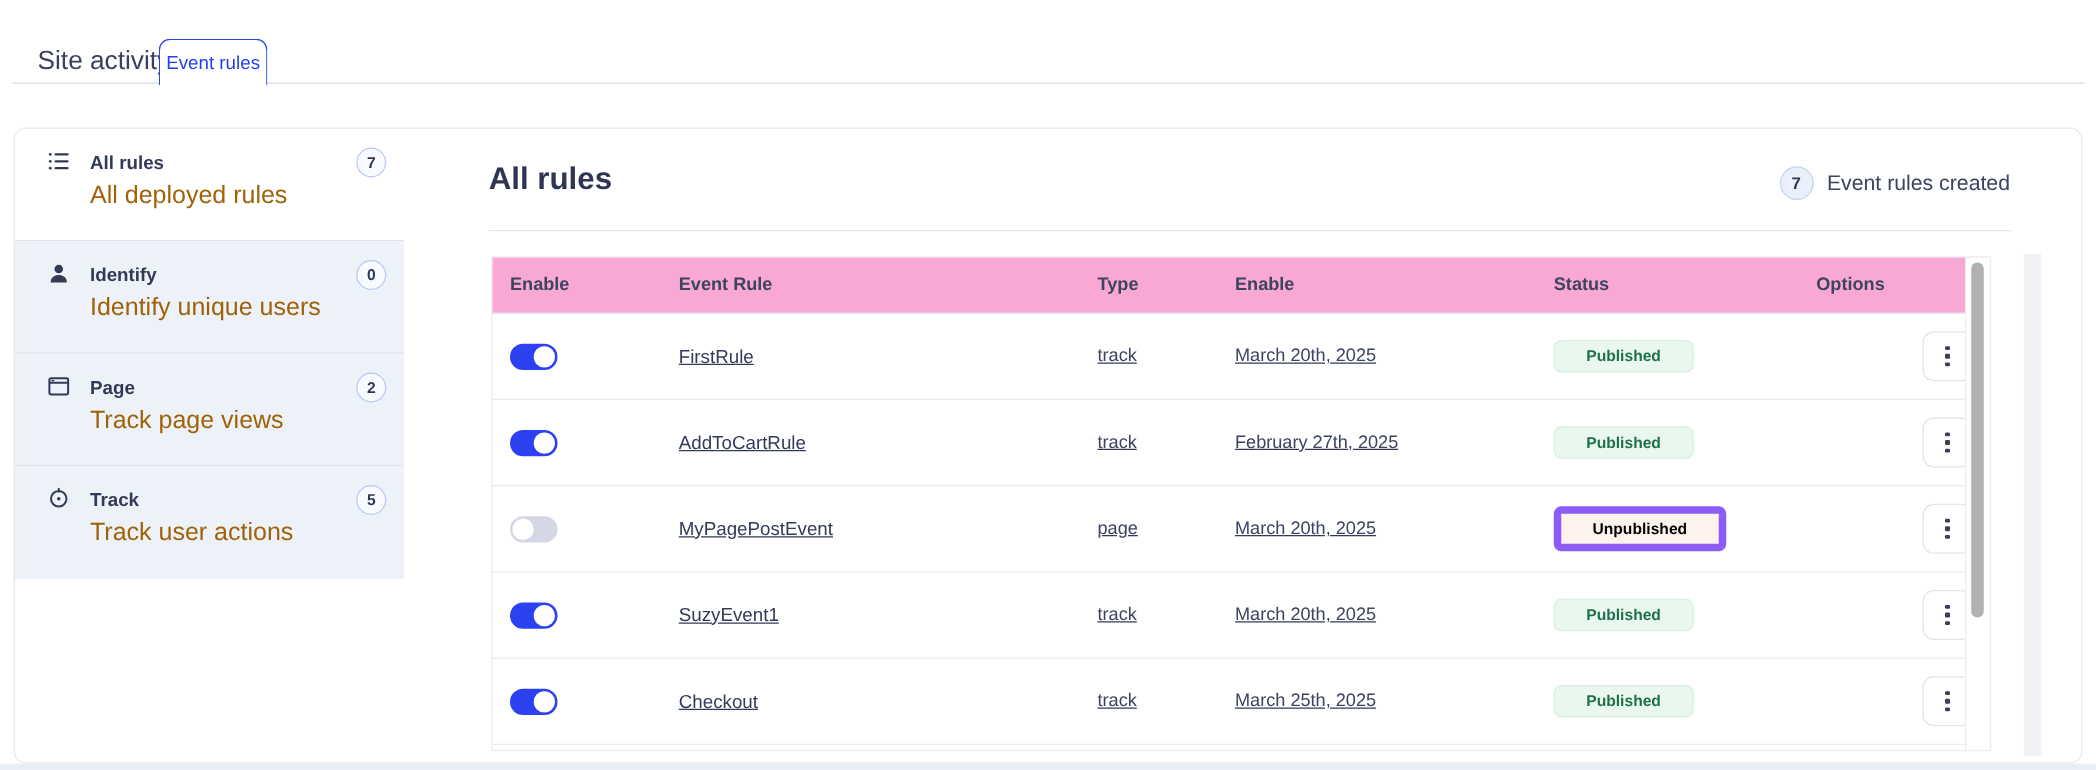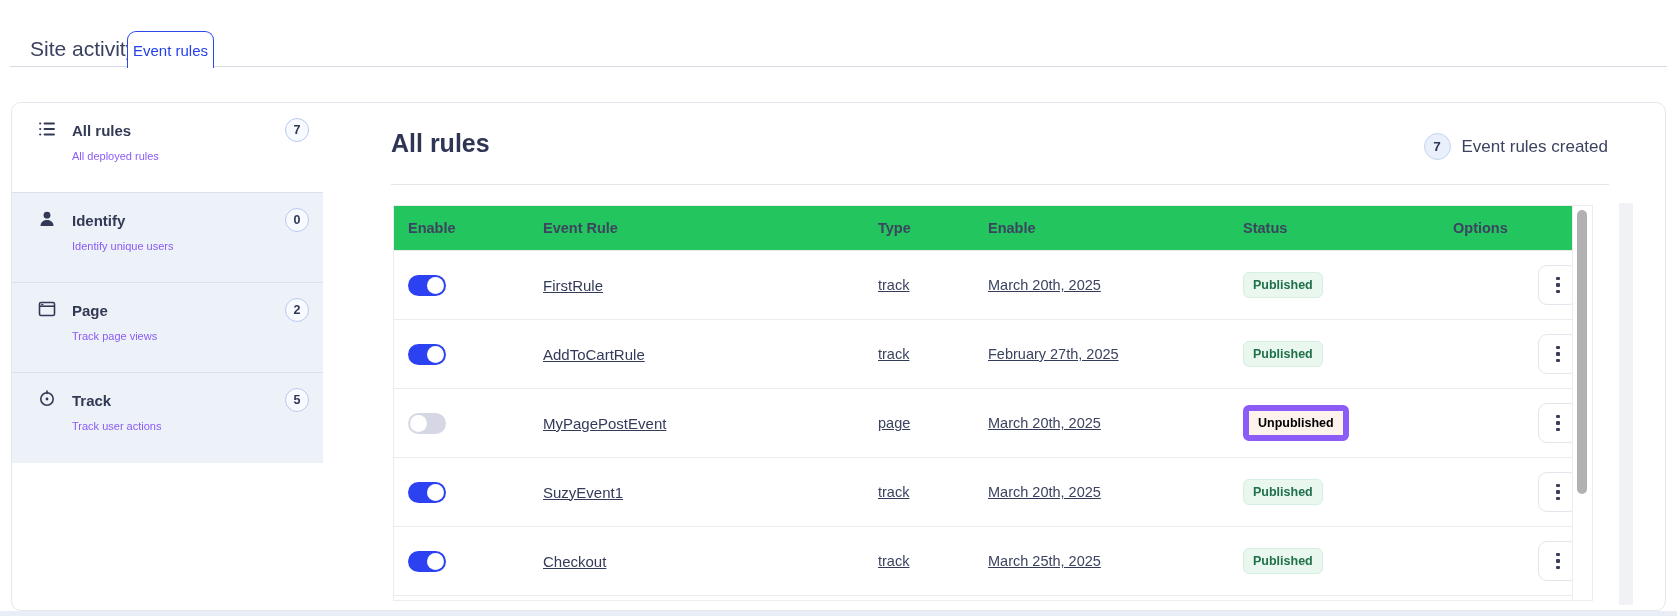--- a/index.html
+++ b/index.html
@@ -23,49 +23,49 @@
   .sidebar { position:absolute; left:0; top:0; width:311px; height:100%; }
   .side-item { height:90px; padding:15px 14px 0 26px; display:grid; grid-template-columns:34px 1fr auto;
     grid-template-rows:24px 24px; align-items:center; border-bottom:1px solid #dde2ea; background:#edf1f8; cursor:pointer; }
   .side-item.selected { background:#ffffff; }
   .side-item:nth-child(4) { border-bottom:none; }
   .side-icon { grid-row:1; grid-column:1; width:20px; height:20px; color:#333a56; }
   .side-icon svg { width:18px; height:18px; display:block; }
   .side-title { grid-row:1; grid-column:2; font-size:15px; font-weight:700; color:#333a56; }
   .side-count { grid-row:1; grid-column:3; width:24px; height:24px; border:1px solid #b9c9f1; background:#f7fafe;
     border-radius:50%; display:flex; align-items:center; justify-content:center; font-size:12.5px; font-weight:700; color:#2f3757; }
-  .side-sub { grid-row:2; grid-column:2; font-size:11px; color:#8b5cf6; margin-top:4px; }
+  .side-sub { grid-row:2; grid-column:2; font-size:20px; color:#a16207; margin-top:4px; }
 
   
   .content { position:absolute; left:311px; top:0; width:1344px; height:100%; }
   .page-title { position:absolute; left:68px; top:26px; font-size:25px; font-weight:700; color:#2f3554; }
   .summary { position:absolute; right:59px; top:30px; display:flex; align-items:center; gap:11px; }
   .summary-circle { width:27px; height:27px; border-radius:50%; background:#e9f0fb; border:1px solid #c3d3f0;
     display:flex; align-items:center; justify-content:center; font-size:13.5px; font-weight:700; color:#2f3757; }
   .summary-label { font-size:17px; color:#3c4360; }
   .header-divider { position:absolute; left:68px; top:81px; width:1218px; height:1px; background:#e3e6eb; }
 
   
   .table-wrap { position:absolute; left:70px; top:102px; width:1200px; height:396px;
     border:1px solid #ebedf2; background:#ffffff; }
   .thead, .trow { display:grid; grid-template-columns:135px 335px 110px 255px 210px 1fr; padding-left:14px;
     align-items:center; }
-  .thead { height:45px; background:#22c55e; border-bottom:1px solid #e7e9ef; font-size:14.5px; font-weight:600; color:#3d445f; }
+  .thead { height:45px; background:#f9a8d4; border-bottom:1px solid #e7e9ef; font-size:14.5px; font-weight:600; color:#3d445f; }
   .trow { height:69px; border-bottom:1px solid #eaecf2;text-decoration:underline; }
   .cell-name { font-size:15px; color:#343b58; }
   .cell-dim { font-size:14.5px; color:#3c4360; }
 
   .toggle { width:38px; height:21px; border-radius:11px; position:relative; cursor:pointer; }
   .toggle[data-state="on"] { background:#2c42f2; }
   .toggle[data-state="off"] { background:#d5d8e4; }
   .toggle .knob { position:absolute; top:2px; width:17px; height:17px; border-radius:50%; background:#ffffff; }
   .toggle[data-state="on"] .knob { right:2px; }
   .toggle[data-state="off"] .knob { left:2px; }
 
-  .status-badge { display:inline-block; padding:5px 9px; border-radius:6px; font-size:12.5px; font-weight:700; }
+  .status-badge { display:inline-block; padding:5px 25px; border-radius:6px; font-size:12.5px; font-weight:700; }
   .status-badge[data-status="Published"] { background:#e9f7ef; color:#20714a; border:1px solid #d6efe0; }
   .status-badge[data-status="Unpublished"] { background:#fdf2ec; color:#000000; border:6px solid #8b5cf6; }
 
   .cell-options { display:flex; justify-content:flex-end; padding-right:14px; }
   .kebab-btn { width:40px; height:40px; border:1px solid #e3e5ec; border-radius:9px; background:#ffffff;
     display:flex; align-items:center; justify-content:center; cursor:pointer; }
   .kebab-dots { display:flex; flex-direction:column; gap:3px; }
   .kebab-dots i { width:3.5px; height:3.5px; background:#3a405c; display:block; border-radius:1px; }
 
   

